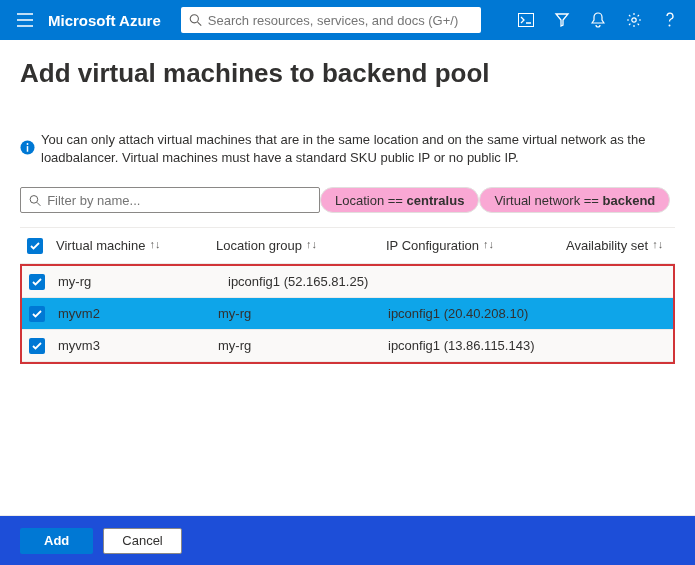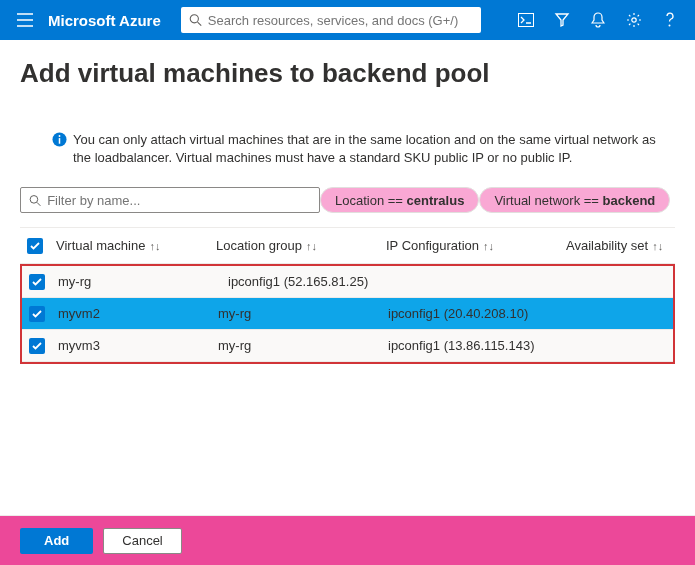--- a/index.html
+++ b/index.html
@@ -72,26 +72,25 @@
   
   .page-title {
     font-size: 26px;
     font-weight: 600;
     padding: 18px 20px 8px 20px;
     color: #323130;
   }
   
   .info {
     display: flex;
-    align-items: flex-start;
+    align-items: center;
     padding: 34px 20px 10px 20px;
     font-size: 13px;
     color: #323130;
     line-height: 1.4;
-    margin-left: 32px;
   }
   .info-icon {
     flex: 0 0 auto;
     margin-right: 6px;
     margin-top: 1px;
   }
   
   .filter-row {
     display: flex;
     align-items: center;
@@ -134,21 +133,21 @@
   .thead {
     display: flex;
     align-items: center;
     height: 36px;
     font-size: 13px;
     color: #323130;
     border-bottom: 1px solid #edebe9;
   }
   .th, .td {
     display: flex;
-    align-items: center;
+    align-items: flex-start;
     padding: 0 6px;
   }
   .col-cb { width: 30px; flex: 0 0 30px; justify-content: center;}
   .col-vm { width: 160px; }
   .col-rg { width: 170px; }
   .col-ip { width: 180px; }
   .col-av { flex: 1; }
   .th { cursor: pointer; }
   .sort-arrows { color: #605e5c; font-size: 11px; margin-left: 4px; }
   .rows-highlight {
@@ -179,21 +178,21 @@
     position: absolute;
     bottom: 0;
     left: 0;
     right: 0;
     height: 50px;
     border-top: 1px solid #edebe9;
     display: flex;
     align-items: center;
     padding: 0 20px;
     gap: 10px;
-    background: #ec4899;
+    background: #1d4ed8;
   }
   .btn-primary {
     background: #0078d4;
     color: #fff;
     border: none;
     height: 26px;
     padding: 0 24px;
     font-size: 13px;
     font-weight: 600;
     cursor: pointer;

